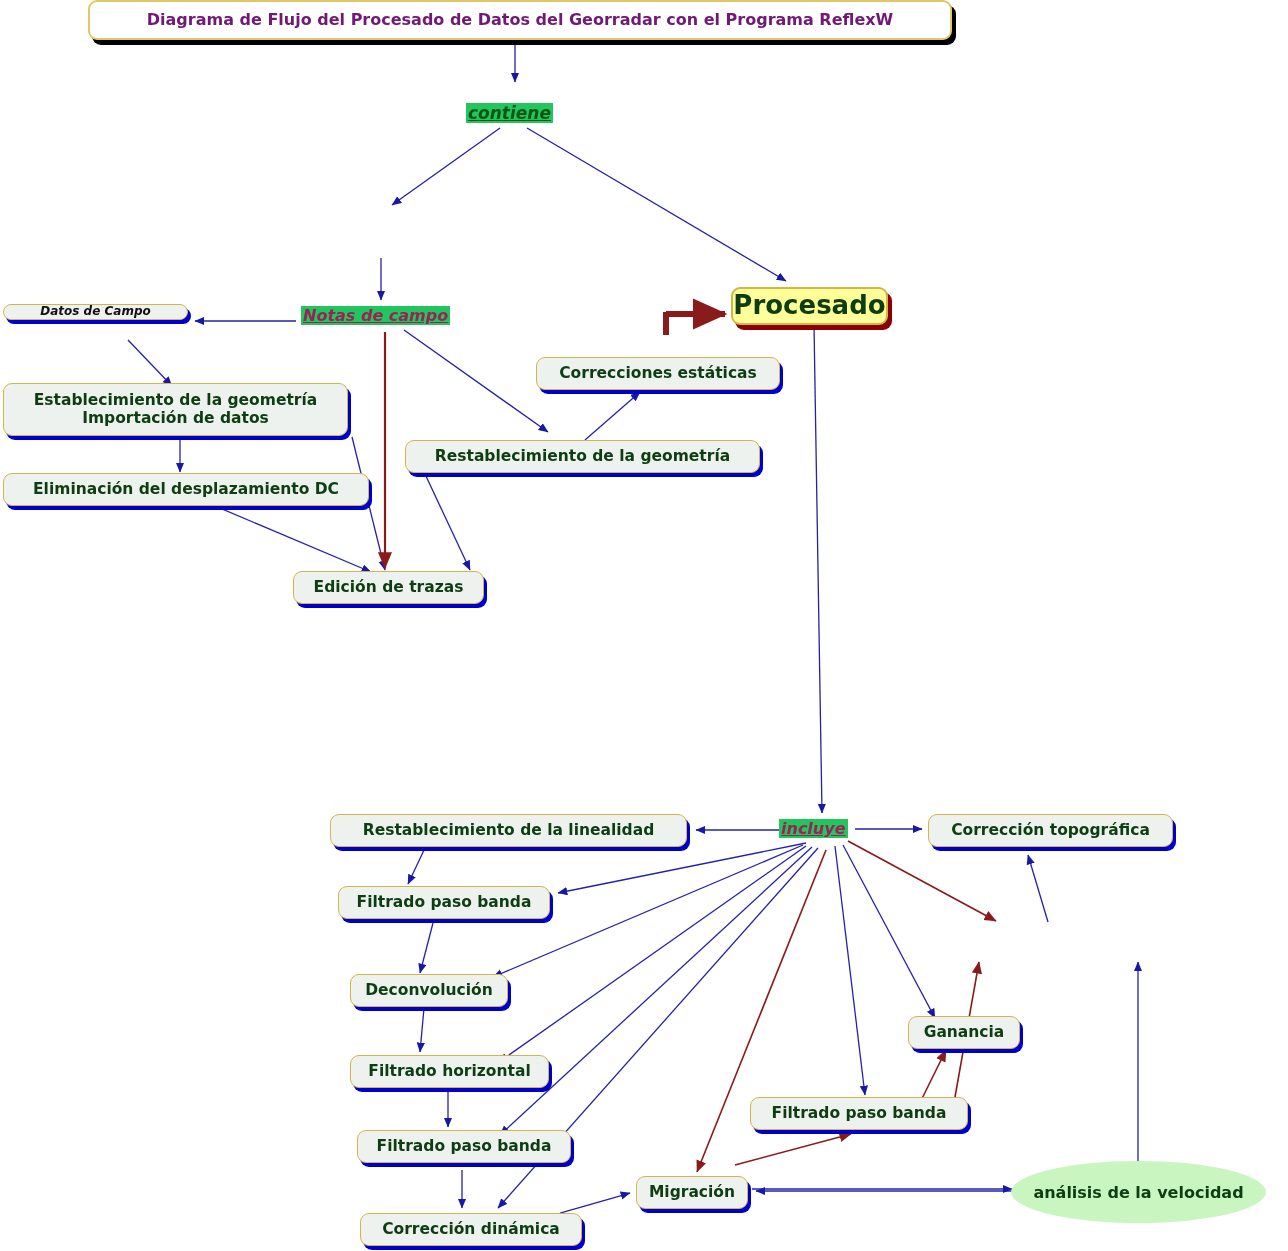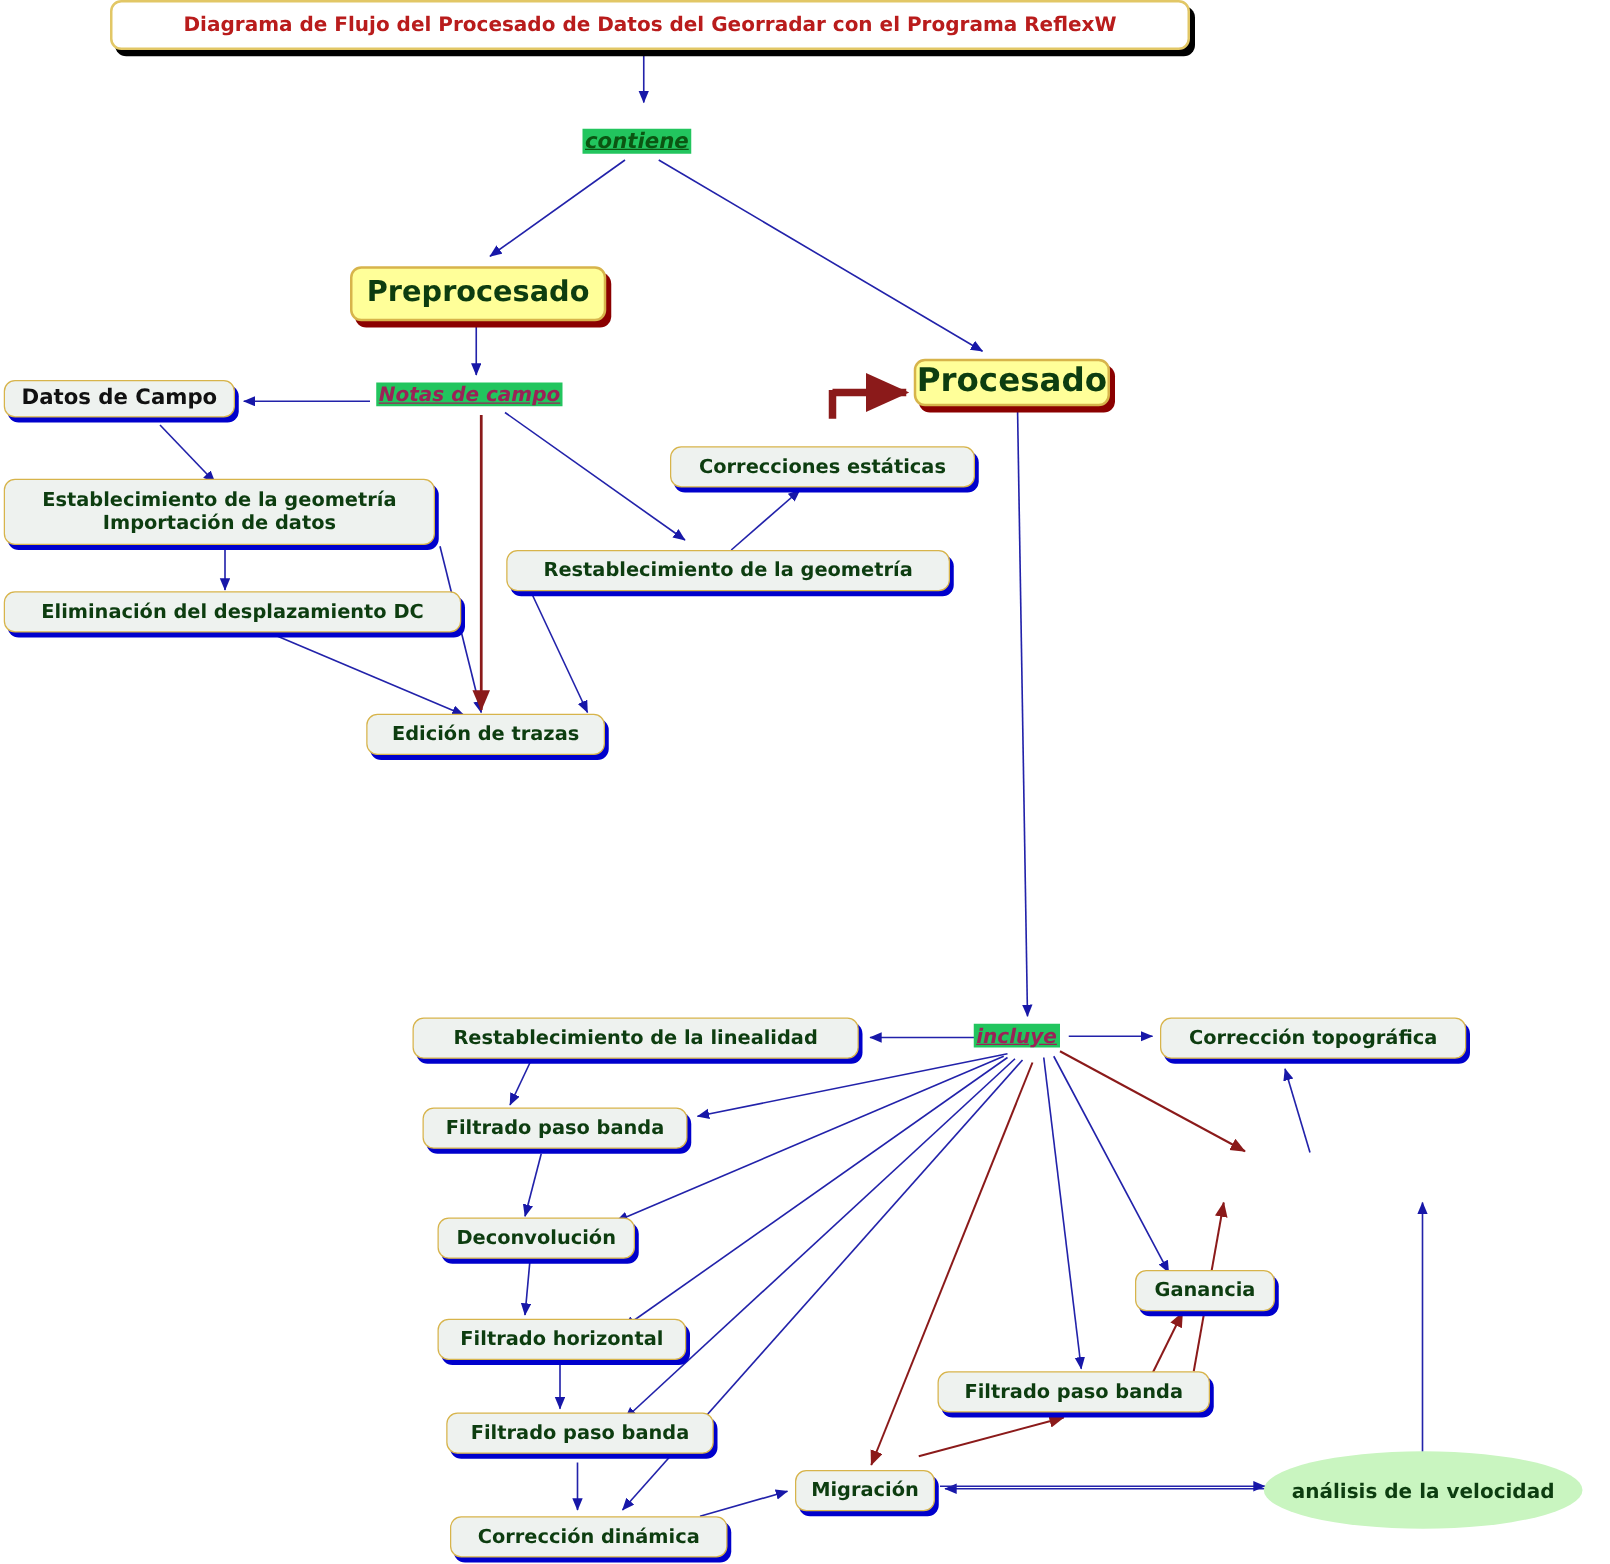--- a/index.html
+++ b/index.html
@@ -20,21 +20,21 @@
          color:#0d3d10;font-weight:bold;font-size:15.5px;}
 
   
   .n-yellow{background:#ffff99;border:2px solid #d7b44b;
             box-shadow:4px 5px 0 0 #8b0000;
             color:#0d3d10;font-weight:bold;}
 
   
   .n-title{background:#ffffff;border:2px solid #e2c766;
            box-shadow:4px 5px 0 0 #000000;
-           color:#b91c1c;font-weight:bold;font-size:16px;}
+           color:#701a75;font-weight:bold;font-size:16px;}
 
   
   .n-dark{color:#111111;}
 
   
   .n-ellipse{position:absolute;border-radius:50%;background:#c9f5c0;
              display:flex;align-items:center;justify-content:center;
              color:#0d3d10;font-weight:bold;font-size:16px;z-index:5;}
 
   
@@ -145,29 +145,26 @@
     </g>
 
     <path d="M666,312 L666,335" stroke="#8b1a1a" stroke-width="6" fill="none"></path>
     <path d="M666,314 L725,314" stroke="#8b1a1a" stroke-width="6" fill="none" marker-end="url(#ahRbig)"></path>
   </svg>
 
   <div class="node n-title" style="left:88px;top:0px;width:864px;height:40px;">
     <span class="lbl">Diagrama de Flujo del Procesado de Datos del Georradar con el Programa ReflexW</span>
   </div>
 
-  <div class="node n-yellow" style="left:280px;top:213px;width:205px;height:44px;font-size:23px;">
-    <span class="lbl">Preprocesado</span>
-  </div>
 
   <div class="node n-yellow" style="left:731px;top:287px;width:157px;height:38px;font-size:26px;">
     <span class="lbl">Procesado</span>
   </div>
 
-  <div class="node n-std n-dark" style="left:3px;top:304px;width:185px;height:30px;font-size:17px;">
+  <div class="node n-std n-dark" style="left:3px;top:304px;width:185px;height:16px;font-size:12px;font-style:italic;">
     <span class="lbl">Datos de Campo</span>
   </div>
 
   <div class="node n-std" style="left:3px;top:473px;width:366px;height:33px;">
     <span class="lbl">Eliminación del desplazamiento DC</span>
   </div>
 
   <div class="node n-std" style="left:3px;top:383px;width:345px;height:53px;white-space:pre-line;">
     <span class="lbl">Establecimiento de la geometría
 Importación de datos</span>

